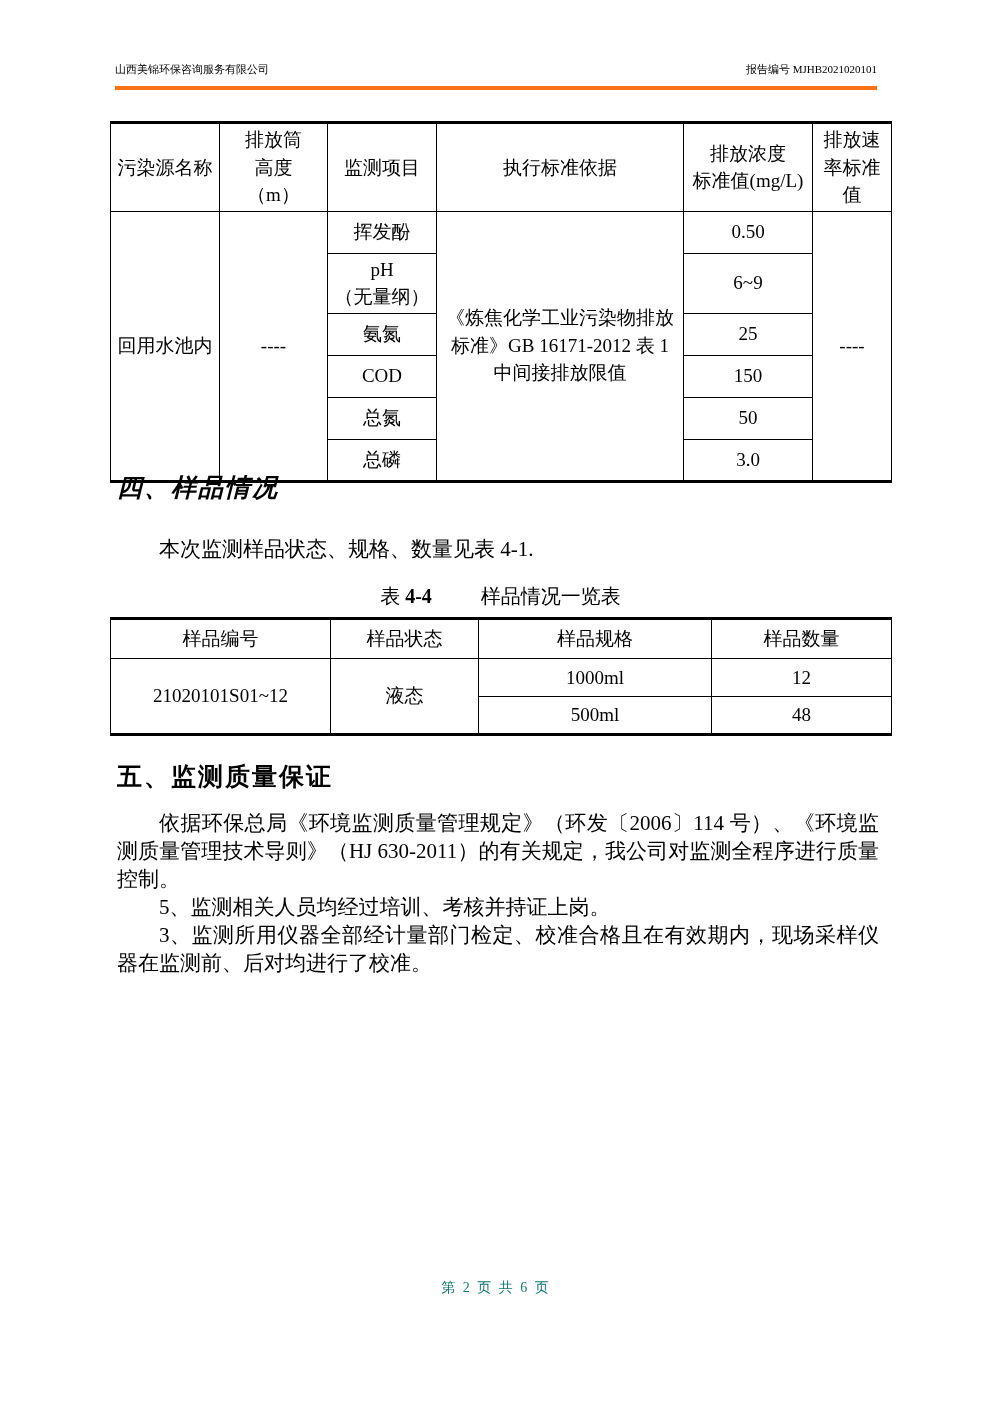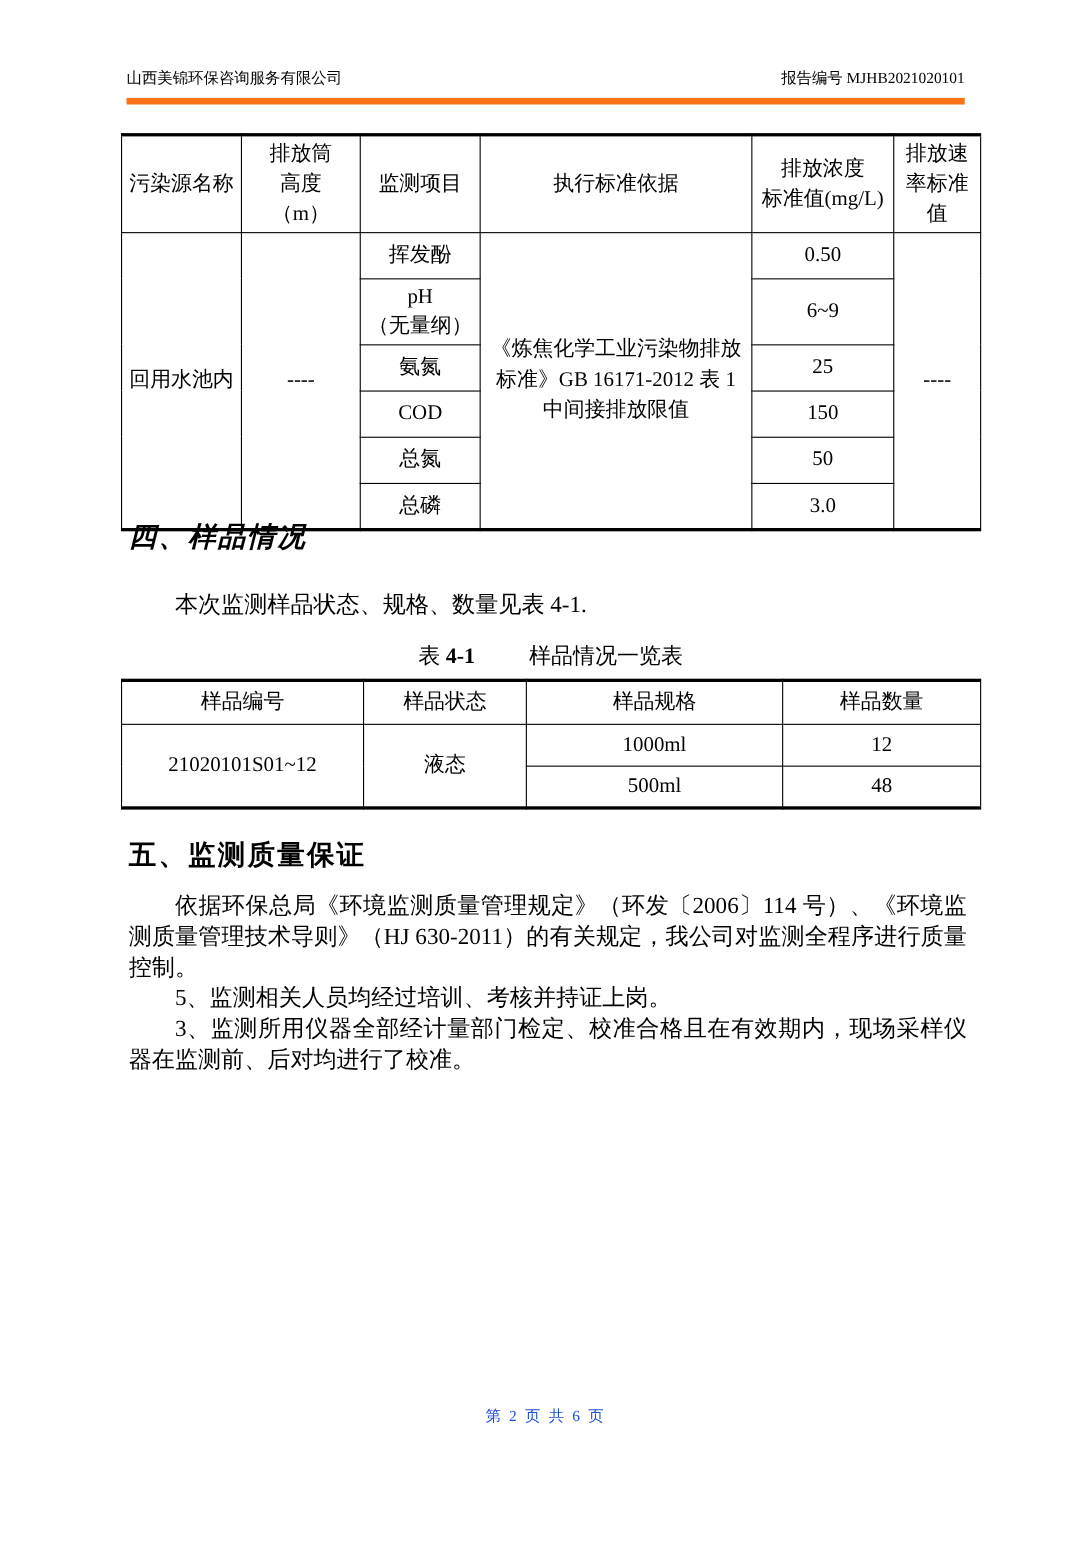--- a/index.html
+++ b/index.html
@@ -13,23 +13,23 @@
     color: #000;
     font-family: "Liberation Serif", "DejaVu Serif", serif;
   }
   
   .page-header {
     position: absolute;
     top: 62px; left: 115px; right: 115px;
     display: flex;
     justify-content: space-between;
     align-items: flex-end;
-    font-size: 14px;
+    font-size: 11px;
     padding-bottom: 9px;
-    border-bottom: 6px solid #f97316;
+    border-bottom: 4px solid #f97316;
   }
   
   table {
     border-collapse: collapse;
     table-layout: fixed;
     font-size: 19px;
     text-align: center;
   }
   table td, table th {
     border: 1px solid #000;
@@ -83,21 +83,21 @@
     text-align: justify;
   }
   .qa-block p { text-indent: 2em; }
   
   .page-footer {
     position: absolute;
     top: 1279px; left: 0; width: 100%;
     text-align: center;
     font-size: 14px;
     letter-spacing: 2px;
-    color: #1d4ed8;
+    color: #0f766e;
   }
 </style>
 </head>
 <body>
 
 <div class="page">
 
   <div class="page-header">
     <span>山西美锦环保咨询服务有限公司</span>
     <span>报告编号 MJHB2021020101</span>
@@ -156,21 +156,21 @@
         <td>3.0</td>
       </tr>
     </tbody>
   </table>
 
   <h2 class="section-title" style="top:471px;font-style:italic;">四、样品情况</h2>
   <p class="indent-para" style="top:535px;">本次监测样品状态、规格、数量见表 4-1.</p>
 
   <div class="table-caption">
     <span class="cap-prefix">表</span>
-    <span class="cap-no">4-1</span>
+    <span class="cap-no">4-4</span>
     <span class="cap-title">样品情况一览表</span>
   </div>
 
   <table class="sample-table">
     <colgroup>
       <col style="width:220px">
         <col style="width:148px">
         <col style="width:233px">
         <col style="width:180px">
     </colgroup>

